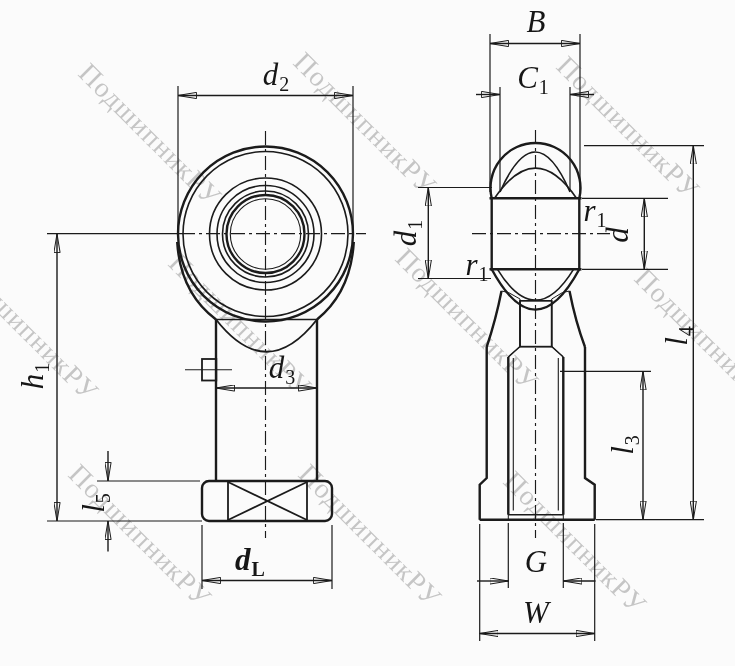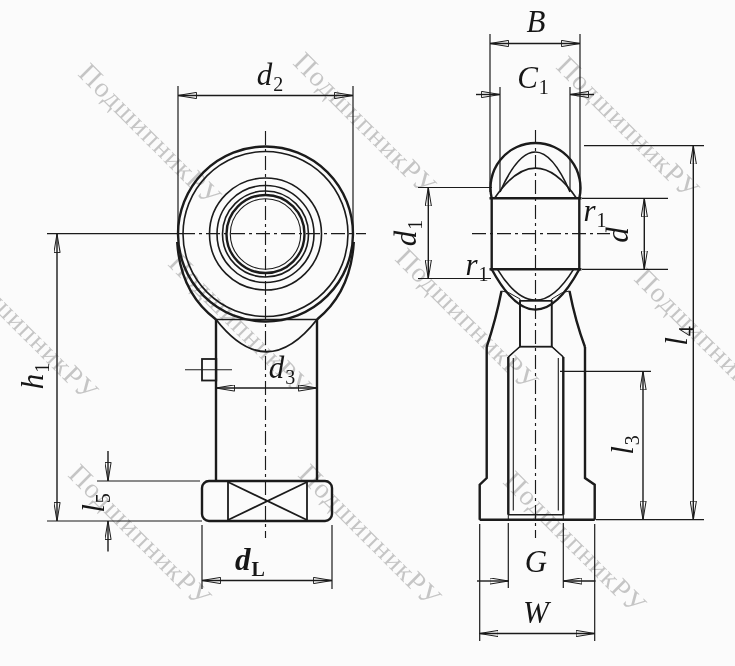--- a/index.html
+++ b/index.html
@@ -214,21 +214,21 @@
 
       <g>
         <line class="ext" x1="479.7" y1="524" x2="479.7" y2="641"></line>
         <line class="ext" x1="594.7" y1="524" x2="594.7" y2="641"></line>
         <line class="dim" x1="479.7" y1="633.5" x2="594.7" y2="633.5" marker-start="url(#ar)" marker-end="url(#ar)"></line>
       </g>
     </g>
   </svg>
 
   <div id="labels">
-      <div class="dim-label" style="left: 270px; top: 76px;"><span class="base">d</span><span class="sub">2</span></div>
+      <div class="dim-label" style="left: 276px; top: 76px;"><span class="base">d</span><span class="sub">2</span></div>
       <div class="dim-label rot" style="left: 34px; top: 376px;"><span class="base">h</span><span class="sub">1</span></div>
       <div class="dim-label" style="left: 282px; top: 369px;"><span class="base">d</span><span class="sub">3</span></div>
       <div class="dim-label rot" style="left: 95px; top: 503px;"><span class="base">l</span><span class="sub">5</span></div>
       <div class="dim-label" style="left: 250px; top: 561px; font-weight: bold;"><span class="base">d</span><span class="sub">L</span></div>
       <div class="dim-label" style="left: 536px; top: 21px;"><span class="base">B</span></div>
       <div class="dim-label" style="left: 533px; top: 79px; text-align: right;"><span class="base">C</span><span class="sub">1</span></div>
       <div class="dim-label rot" style="left: 407px; top: 233px;"><span class="base">d</span><span class="sub">1</span></div>
       <div class="dim-label" style="left: 477px; top: 266px;"><span class="base">r</span><span class="sub">1</span></div>
       <div class="dim-label" style="left: 595px; top: 212px;"><span class="base">r</span><span class="sub">1</span></div>
       <div class="dim-label rot" style="left: 617px; top: 235px;"><span class="base">d</span></div>

